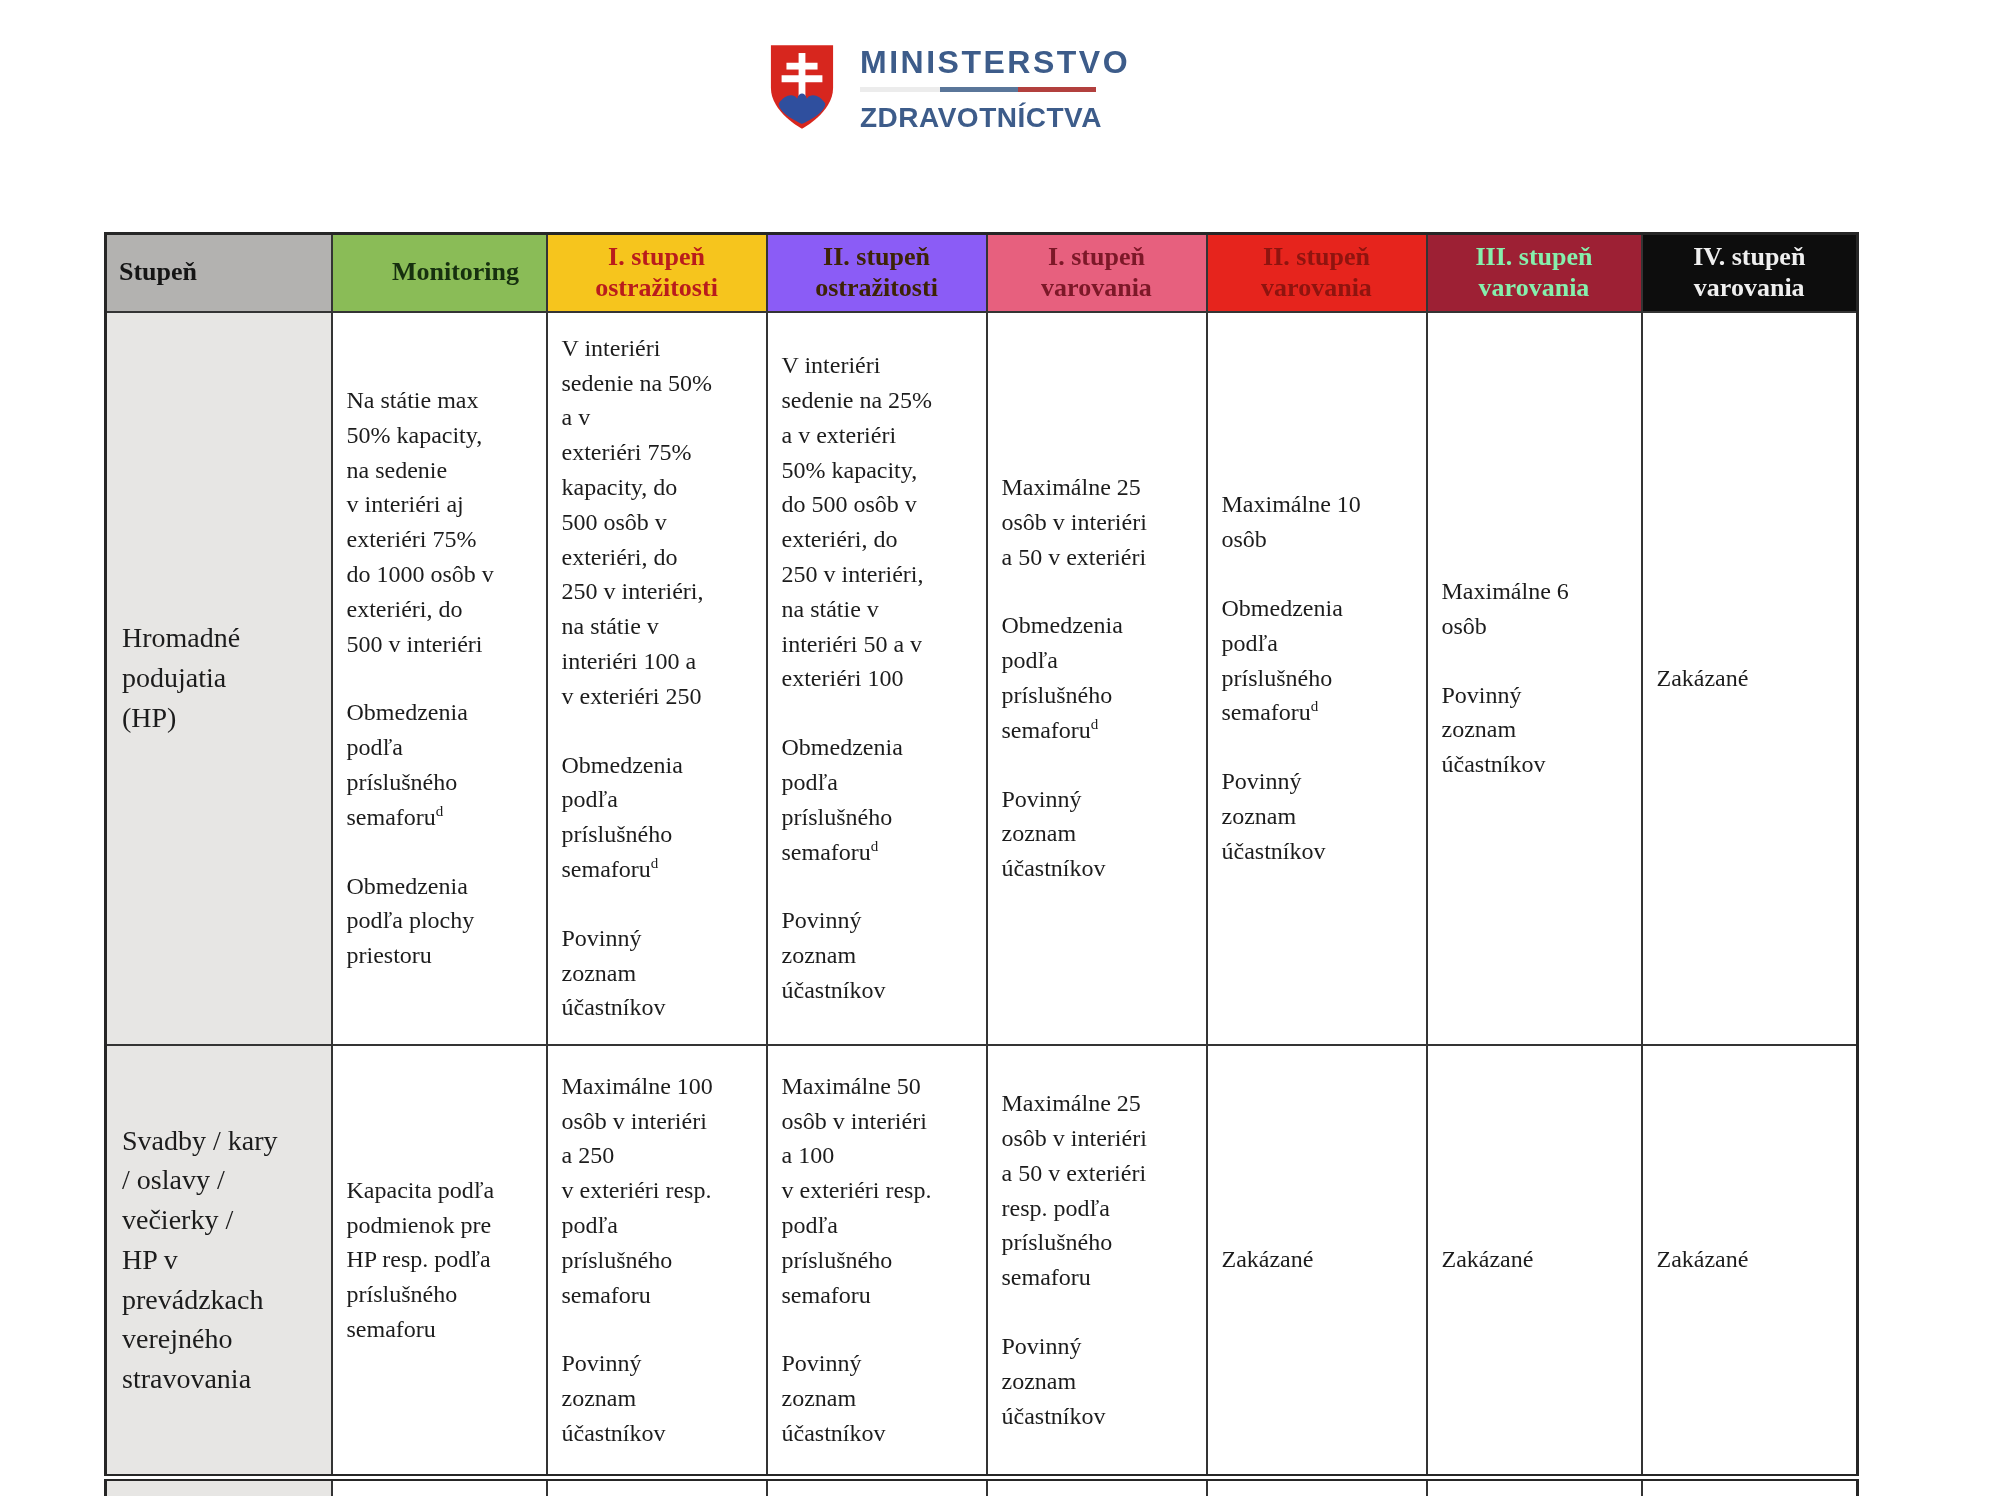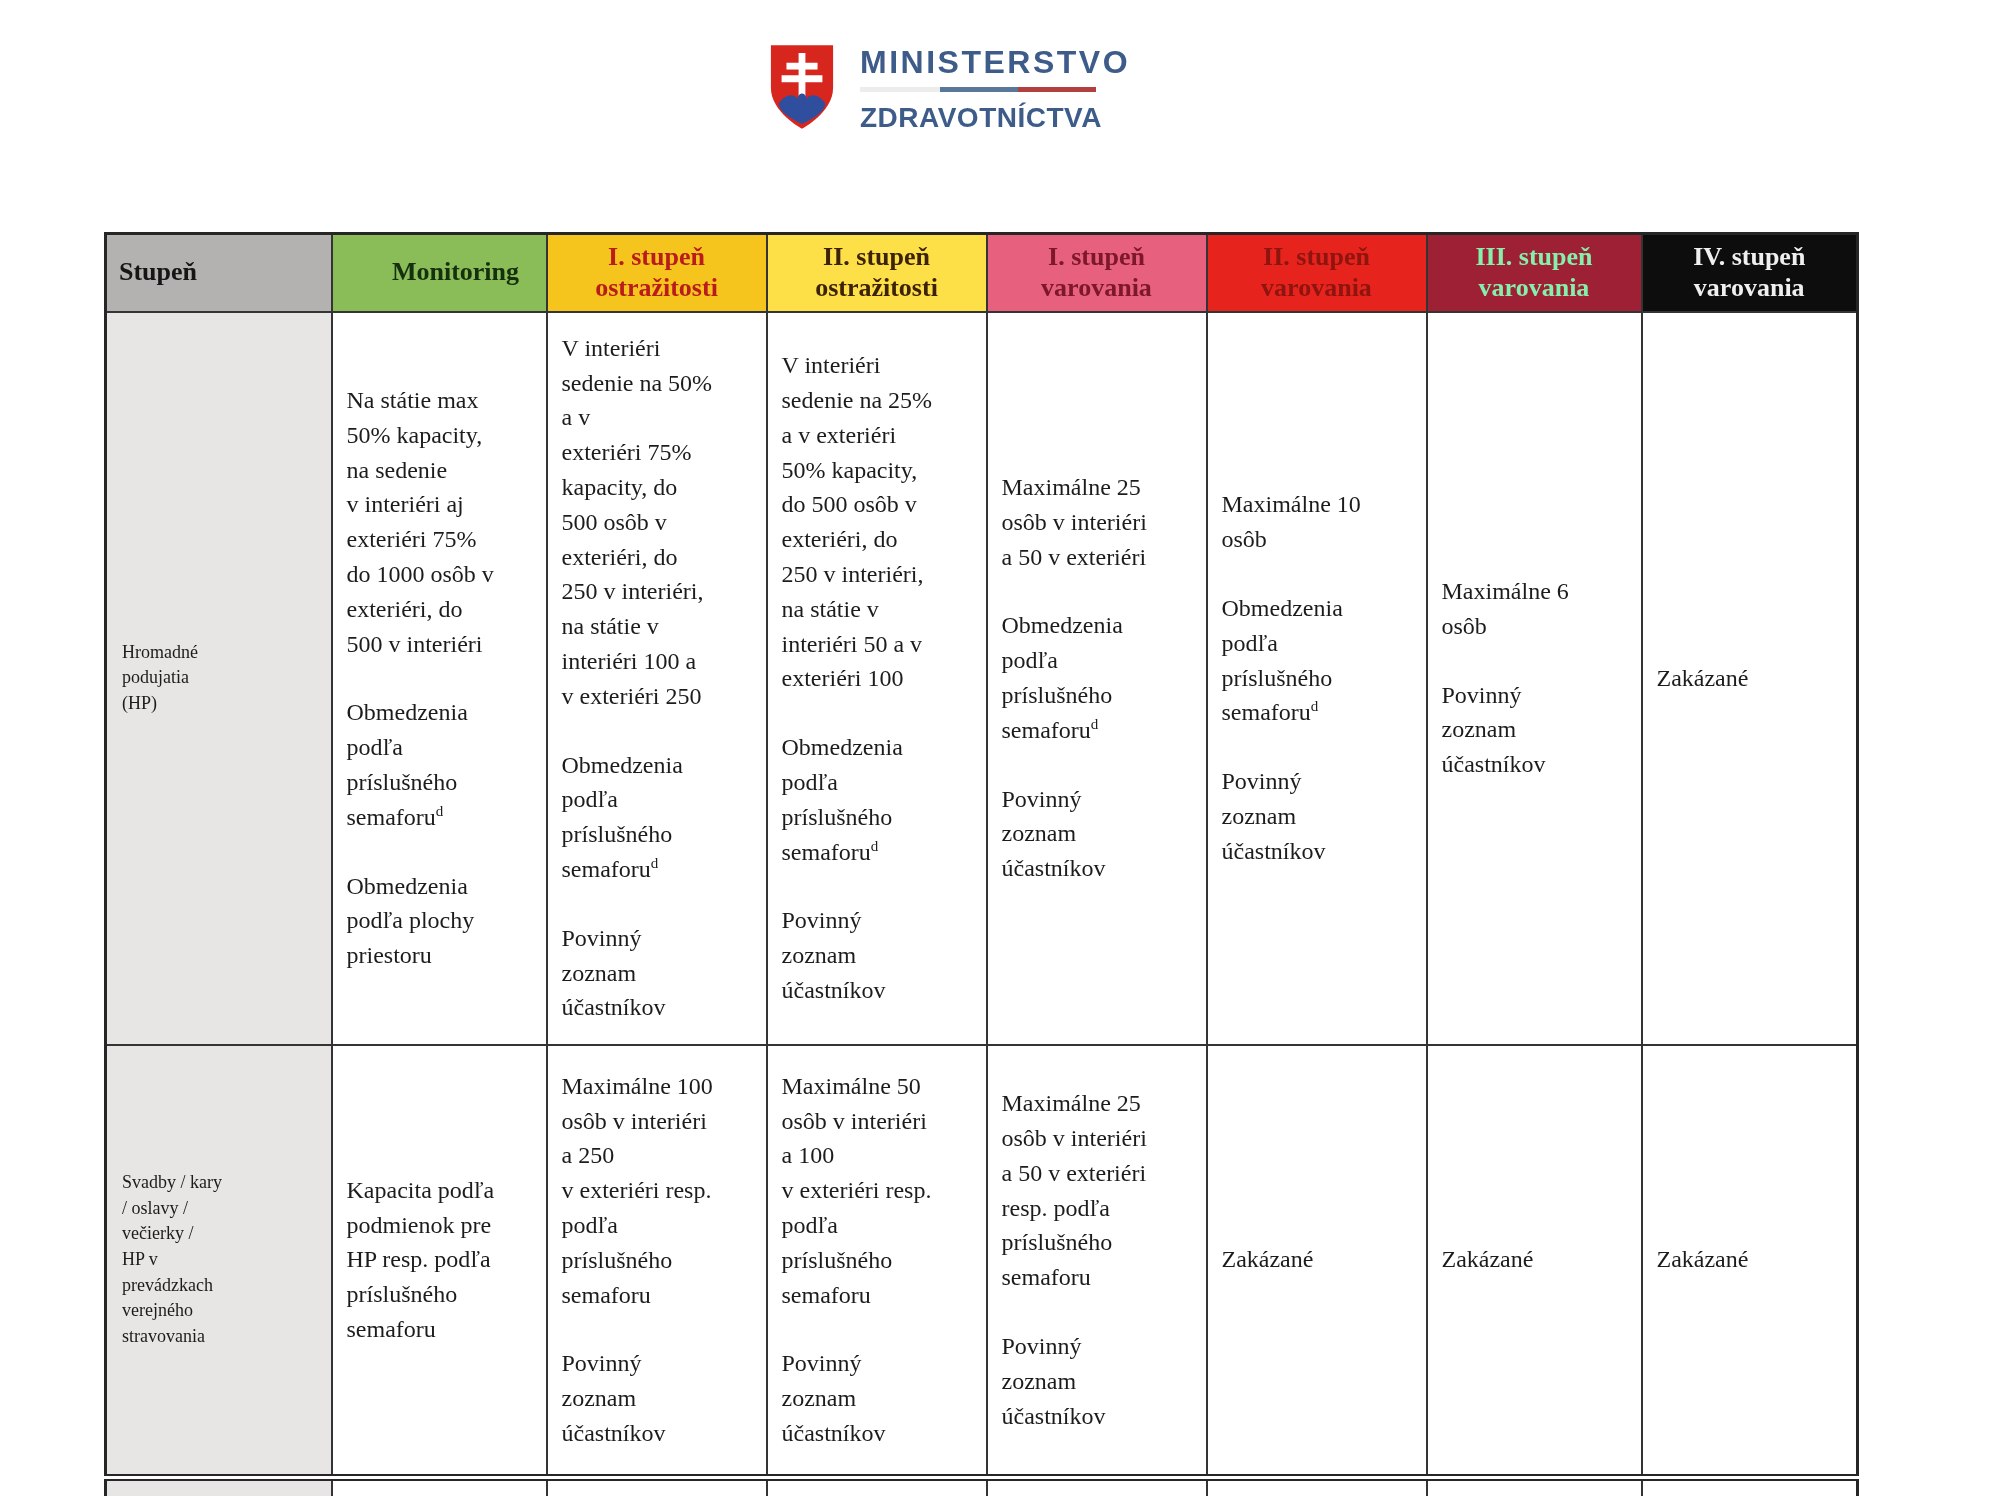--- a/index.html
+++ b/index.html
@@ -27,21 +27,21 @@
 
   thead tr { height:78px; }
   thead th {
     font-size:26px; font-weight:bold; text-align:center;
     padding:4px 8px; line-height:1.18; vertical-align:middle;
   }
   thead th.first { text-align:left; padding-left:12px; }
 
   tbody th.rowlabel {
     background:#e7e6e4; font-weight:normal; text-align:left;
-    font-size:18px; line-height:1.42; vertical-align:middle;
+    font-size:28px; line-height:1.42; vertical-align:middle;
     padding:10px 8px 10px 15px; white-space:pre-line;
   }
   tbody td {
     vertical-align:middle; text-align:left;
     padding:10px 6px 10px 14px; font-size:24px; line-height:1.45;
   }
   tbody td p { margin:0 0 34px 0; white-space:pre-line; }
   tbody td p:last-child { margin-bottom:0; }
   sup.fn { font-size:15px; line-height:0; }
 
@@ -81,21 +81,21 @@
       <col style="width:220px">
         <col style="width:220px">
         <col style="width:215px">
         <col style="width:216px">
     </colgroup>
     <thead>
       <tr>
         <th class="first" style="background: rgb(179, 178, 176); color: rgb(21, 21, 21);">Stupeň</th>
         <th style="background: rgb(138, 188, 87); color: rgb(22, 48, 15); padding-left: 41px;">Monitoring</th>
         <th style="background: rgb(246, 197, 29); color: #b91c1c;">I. stupeň ostražitosti</th>
-        <th style="background: #fde047; color: rgb(61, 35, 6);">II. stupeň ostražitosti</th>
+        <th style="background: #8b5cf6; color: rgb(61, 35, 6);">II. stupeň ostražitosti</th>
         <th style="background: rgb(231, 96, 126); color: rgb(124, 24, 40);">I. stupeň varovania</th>
         <th style="background: rgb(230, 36, 29); color: rgb(142, 20, 15);">II. stupeň varovania</th>
         <th style="background: rgb(157, 32, 52); color: #86efac;">III. stupeň varovania</th>
         <th style="background: rgb(13, 13, 13); color: rgb(239, 239, 239);">IV. stupeň varovania</th>
       </tr>
     </thead>
     <tbody>
       <tr class="r1">
         <th class="rowlabel">Hromadné
 podujatia

